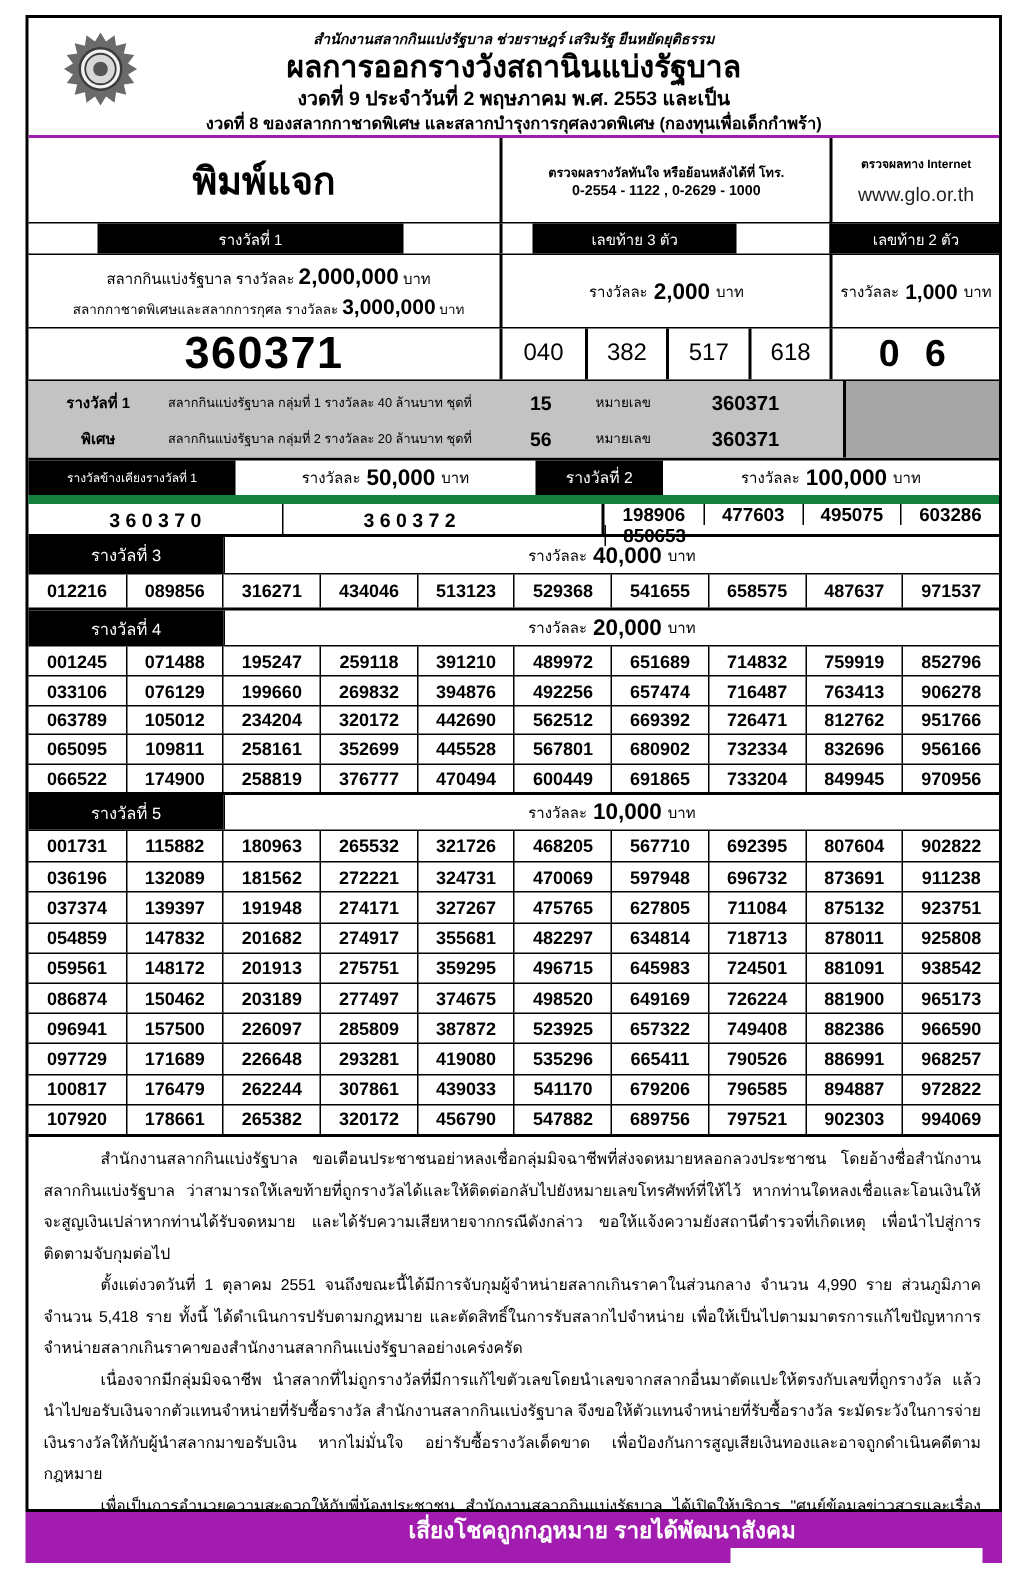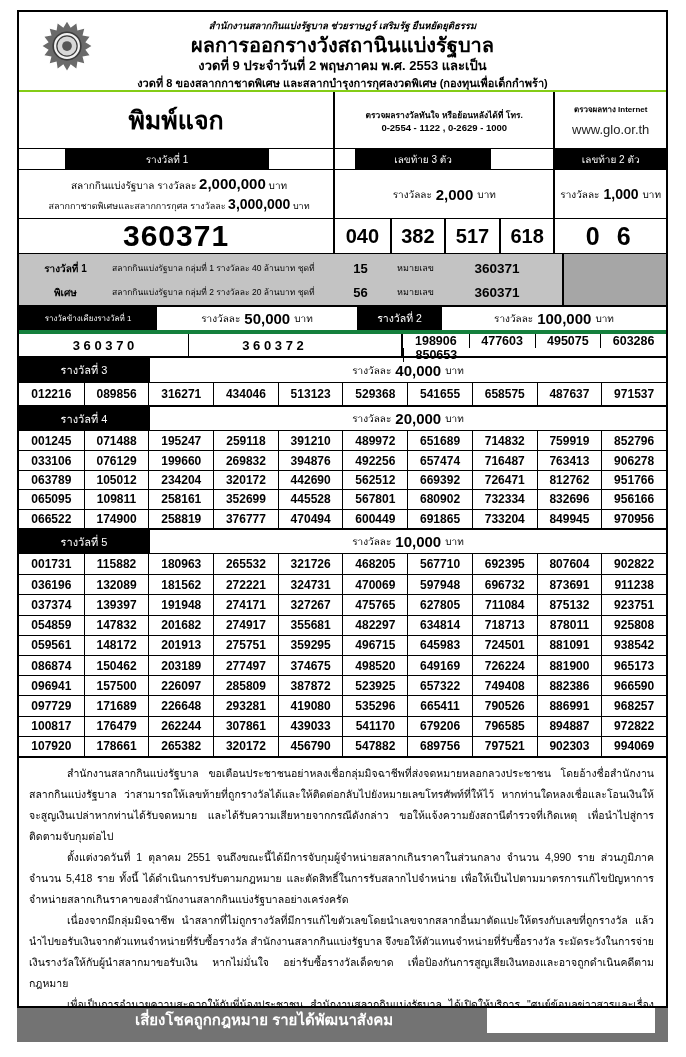--- a/index.html
+++ b/index.html
@@ -21,21 +21,21 @@
   .title  { font-size:20px; font-weight:bold; line-height:24px; }
   .draw1  { font-size:13px; font-weight:bold; line-height:18px; }
   .draw2  { font-size:11px; font-weight:bold; line-height:17px; }
 
   
   .col-l { width:318px; }
   .col-m { width:223px; border-left:2px solid #000; }
   .col-r { width:114px; border-left:2px solid #000; }
 
   
-  .info-row { height:58px; border-top:2px solid #84cc16; }
+  .info-row { height:58px; border-top:2px solid #a21caf; }
   .cell-print { display:flex; align-items:center; justify-content:center; font-size:25px; font-weight:bold; }
   .cell-phone { display:flex; flex-direction:column; align-items:center; justify-content:center; gap:0; }
   .cell-phone .small { font-size:8.5px; font-weight:bold; }
   .phone-nums { font-size:9.5px; font-weight:bold; }
   .cell-net { display:flex; flex-direction:column; align-items:center; justify-content:center; gap:6px; }
   .cell-net .small { font-size:8px; font-weight:bold; }
   .site { font-size:13px; color:#222; }
 
   
   .label-row { height:21px; border-top:1px solid #000; }
@@ -51,21 +51,21 @@
   .cell-p1amt .l1 { font-size:10px; text-align:center; }
   .cell-p1amt .l2 { font-size:9px; text-align:center; }
   .amt-big { font-size:15px; font-weight:bold; }
   .amt-mid { font-size:14px; font-weight:bold; }
   .amt-center { display:flex; align-items:center; justify-content:center; gap:4px; font-size:10px; }
 
   
   .bignum-row { height:35px; border-top:1px solid #000; }
   .big1 { display:flex; align-items:center; justify-content:center; font-size:30px; font-weight:bold; letter-spacing:1px; }
   .tail3-grid { display:grid; grid-template-columns:repeat(4,1fr); }
-  .tail3-grid .num-cell { display:flex; align-items:center; justify-content:center; font-size:20px; font-weight:bold; border-left:2px solid #000; }
+  .tail3-grid .num-cell { display:flex; align-items:center; justify-content:center; font-size:16px; font-weight:normal; border-left:2px solid #000; }
   .tail3-grid .num-cell:first-child { border-left:none; }
   .big2 { display:flex; align-items:center; justify-content:center; font-size:25px; font-weight:bold; letter-spacing:5px; }
 
   
   .gray-band { height:52px; border-top:1px solid #000; background:#c3c3c3; position:relative; padding:2px 0; }
   .gband-row { display:flex; align-items:center; height:24px; }
   .gb-label { width:93px; text-align:center; font-size:10px; font-weight:bold; }
   .gb-desc  { width:225px; font-size:8.5px; }
   .gb-set   { width:47px; text-align:center; font-size:13px; font-weight:bold; }
   .gb-numlb { width:63px; text-align:center; font-size:9px; }
@@ -74,21 +74,21 @@
 
   
   .side-hdr { height:25px; border-top:2px solid #000; }
   .bk { background:#000; color:#fff; display:flex; align-items:center; justify-content:center; }
   .sh-1 { width:138px; font-size:8px; }
   .sh-2 { width:200px; display:flex; align-items:center; justify-content:center; gap:4px; font-size:10px; }
   .sh-3 { width:85px; font-size:10.5px; }
   .sh-4 { flex:1; display:flex; align-items:center; justify-content:center; gap:4px; font-size:10px; }
 
   
-  .side-num { height:26px; border-top:4px solid #15803d;gap:44px; }
+  .side-num { height:26px; border-top:6px solid #15803d;gap:44px; }
   .adj-grid { width:338px; display:grid; grid-template-columns:1fr 1fr; }
   .adj-grid .num-cell { display:flex; align-items:center; justify-content:center; font-size:13px; font-weight:bold; border-left:1px solid #000; }
   .adj-grid .num-cell:first-child { border-left:none; }
   .p2-grid { flex:1; display:grid; grid-template-columns:repeat(4,1fr); border-left:2px solid #000; }
   .p2-grid .num-cell { display:flex; align-items:center; justify-content:center; font-size:12.5px; font-weight:bold; border-left:1px solid #000; }
   .p2-grid .num-cell:first-child { border-left:none; }
 
   
   .p-hdr { border-top:2px solid #000; }
   .p-hdr .phdr-black { width:130px; font-size:11px; }
@@ -107,21 +107,21 @@
   .g-p4 { height:98px; grid-auto-rows:1fr; }
   .g-p5 { height:203px; grid-auto-rows:1fr; }
 
   
   .notes { flex:1; border-top:2px solid #000; padding:5px 12px 0 10px; overflow:hidden; }
   .notes p { font-size:10.5px; line-height:21px; text-align:justify; text-indent:38px; }
 
   
   .bottom-bar {
     position:absolute; left:17px; top:1008px; width:651px; height:34px;
-    background:#737373; color:#fff; display:flex; 
+    background:#a21caf; color:#fff; display:flex; align-items:center;flex-direction:column;
   }
   .slogan { margin-left:118px; font-size:15px; font-weight:bold; }
   .white-box { margin-left:auto; margin-right:13px; width:168px; height:25px; background:#fff; }
 </style>
 </head>
 <body>
 
 <div class="sheet">
 
   <div class="hdr">

